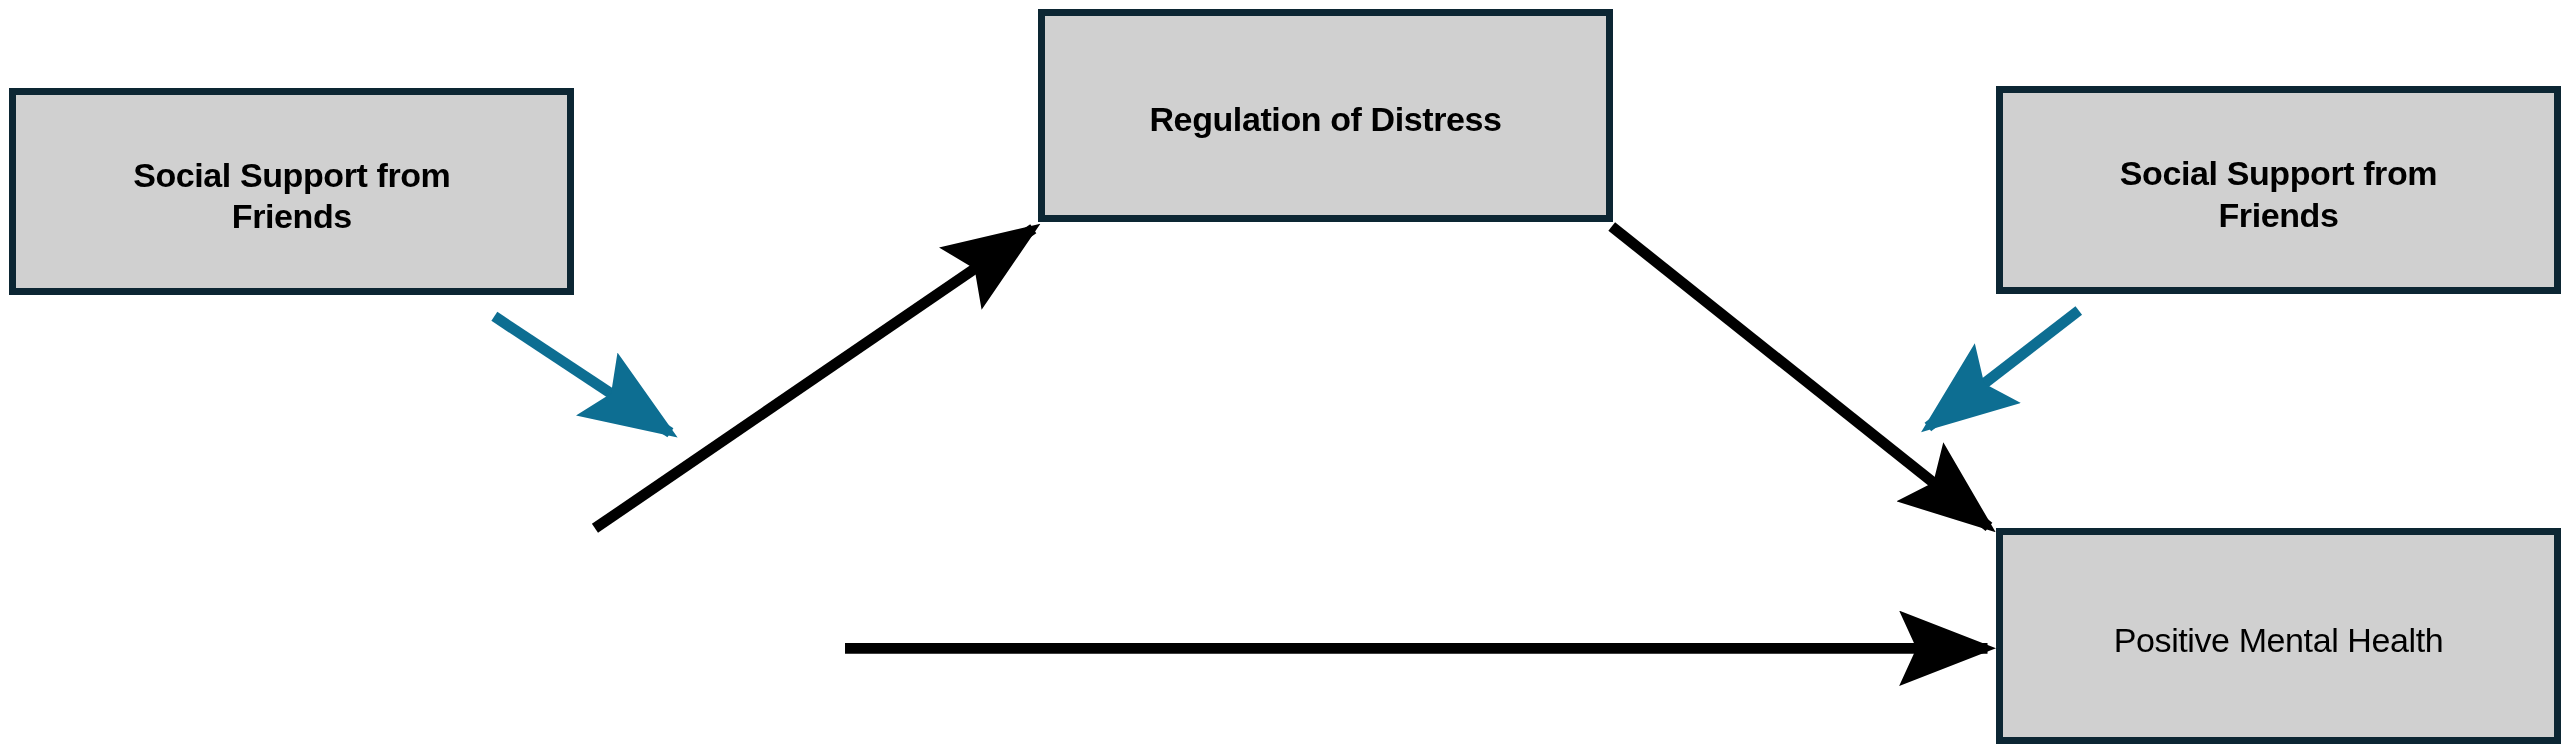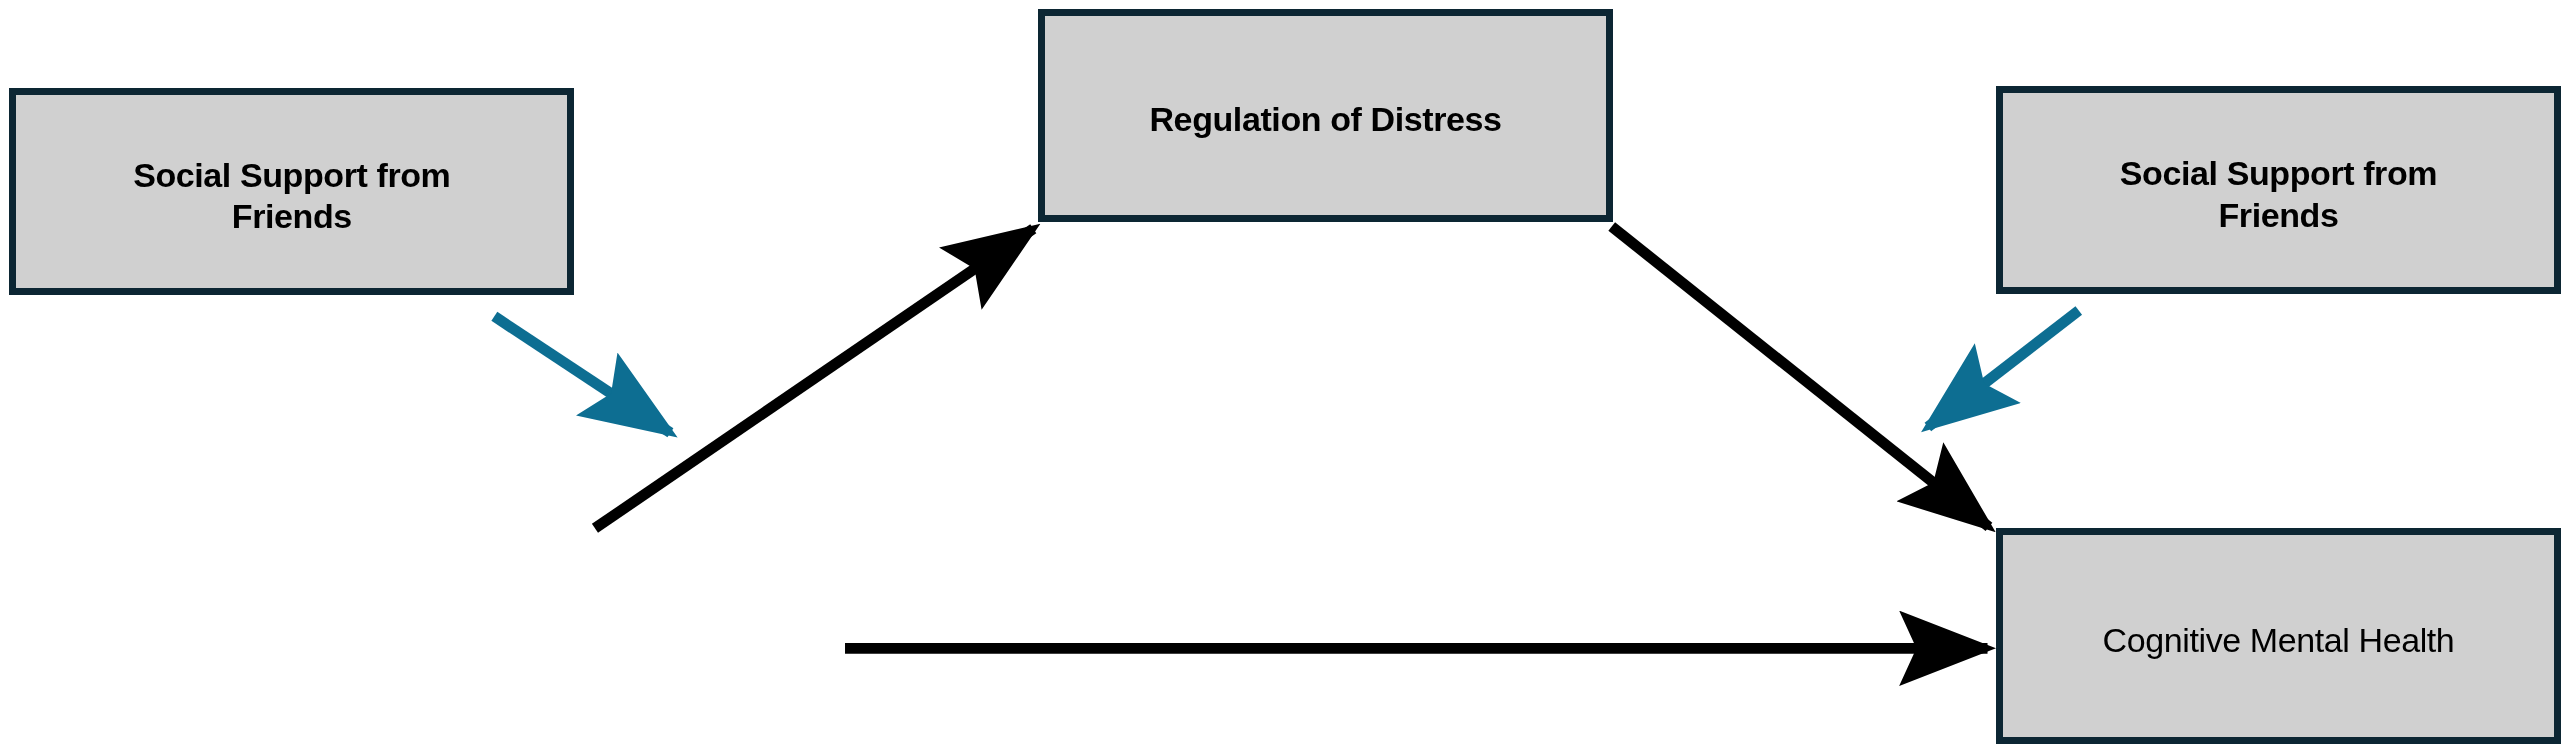--- a/index.html
+++ b/index.html
@@ -86,17 +86,17 @@
     <span class="node-label">Regulation of Distress</span>
   </div>
 
   <div class="node n-ss-right">
     <span class="node-label">Social Support from
 Friends</span>
   </div>
 
 
   <div class="node n-posmh">
-    <span class="node-label">Cognitive Mental Health</span>
+    <span class="node-label">Positive Mental Health</span>
   </div>
 
 </div>
 
 
 </body></html>

